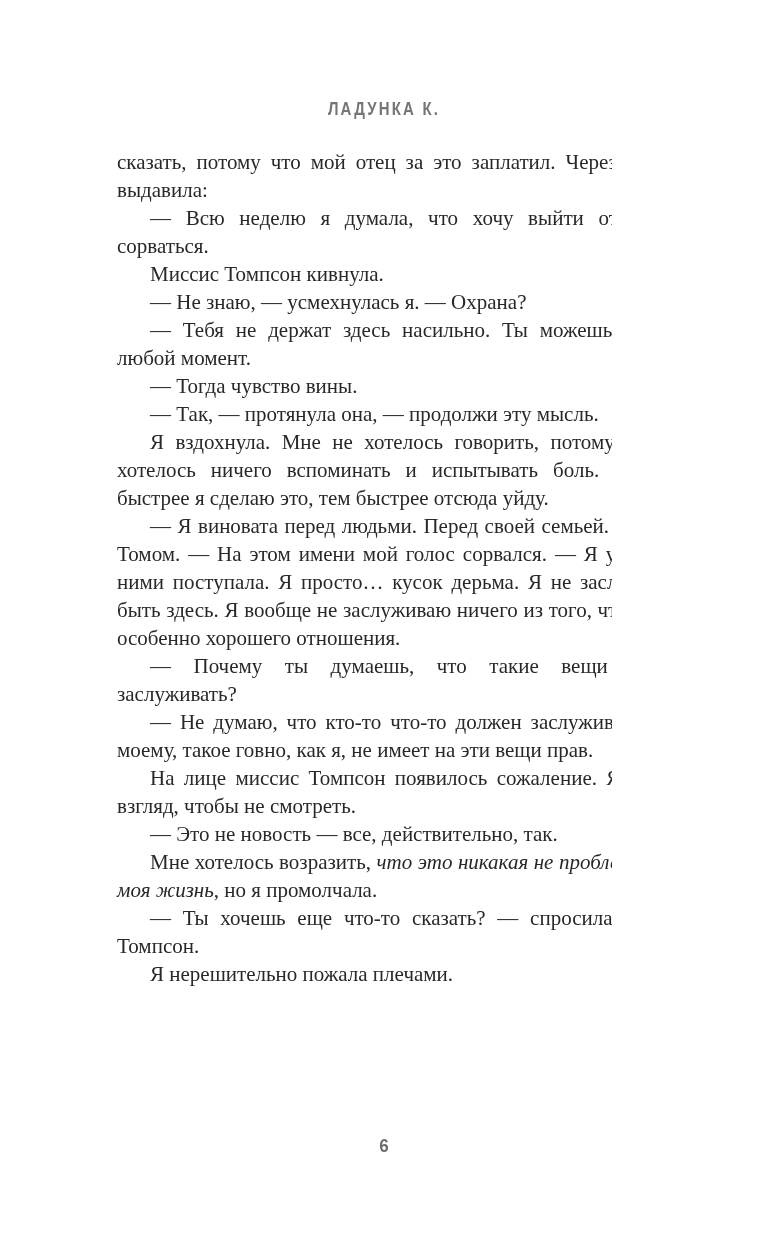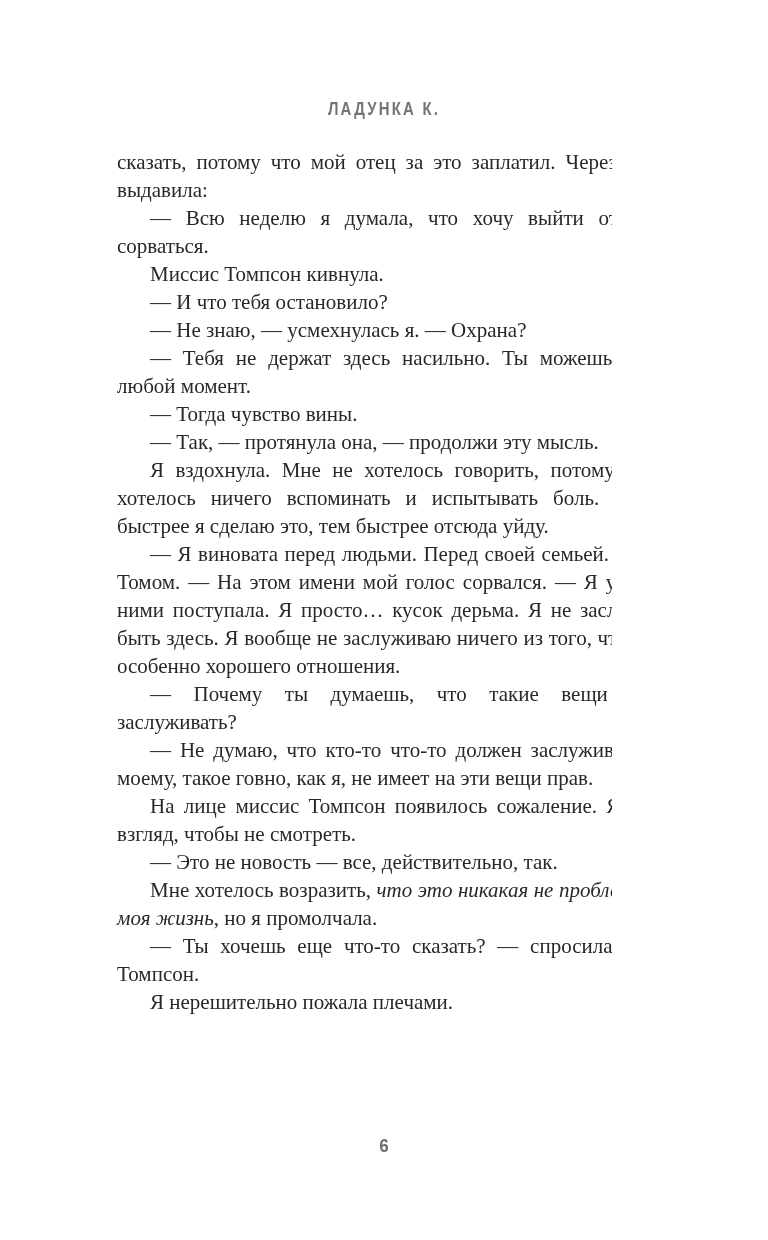--- a/index.html
+++ b/index.html
@@ -67,21 +67,20 @@
 </head>
 <body>
 
 <div class="page">
   <div class="running-header">ЛАДУНКА К.</div>
 
   <div class="body-text">
       <p class="para"><span class="">сказать, потому что мой отец за это заплатил. Через силу я выдавила:</span></p>
       <p class="para indent"><span class="">— Всю неделю я думала, что хочу выйти отсюда и сорваться.</span></p>
       <p class="para indent"><span class="">Миссис Томпсон кивнула.</span></p>
-      <p class="para indent"><span class="">— И что тебя остановило?</span></p>
       <p class="para indent"><span class="">— Не знаю, — усмехнулась я. — Охрана?</span></p>
       <p class="para indent"><span class="">— Тебя не держат здесь насильно. Ты можешь уйти в любой момент.</span></p>
       <p class="para indent"><span class="">— Тогда чувство вины.</span></p>
       <p class="para indent"><span class="">— Так, — протянула она, — продолжи эту мысль.</span></p>
       <p class="para indent"><span class="">Я вздохнула. Мне не хотелось говорить, потому что не хотелось ничего вспоминать и испытывать боль. Но чем быстрее я сделаю это, тем быстрее отсюда уйду.</span></p>
       <p class="para indent"><span class="">— Я виновата перед людьми. Перед своей семьей. И перед Томом. — На этом имени мой голос сорвался. — Я ужасно  с ними  поступала.  Я просто…  кусок дерьма. Я не заслуживаю быть здесь. Я вообще не заслуживаю ничего из того, что имею, особенно хорошего отношения.</span></p>
       <p class="para indent"><span class="">— Почему ты думаешь, что такие вещи нужно заслуживать?</span></p>
       <p class="para indent"><span class="">— Не думаю, что кто-то что-то должен заслуживать. По-моему, такое говно, как я, не имеет на эти вещи прав.</span></p>
       <p class="para indent"><span class="">На лице миссис Томпсон появилось сожаление. Я отвела взгляд, чтобы не смотреть.</span></p>
       <p class="para indent"><span class="">— Это не новость — все, действительно, так.</span></p>

